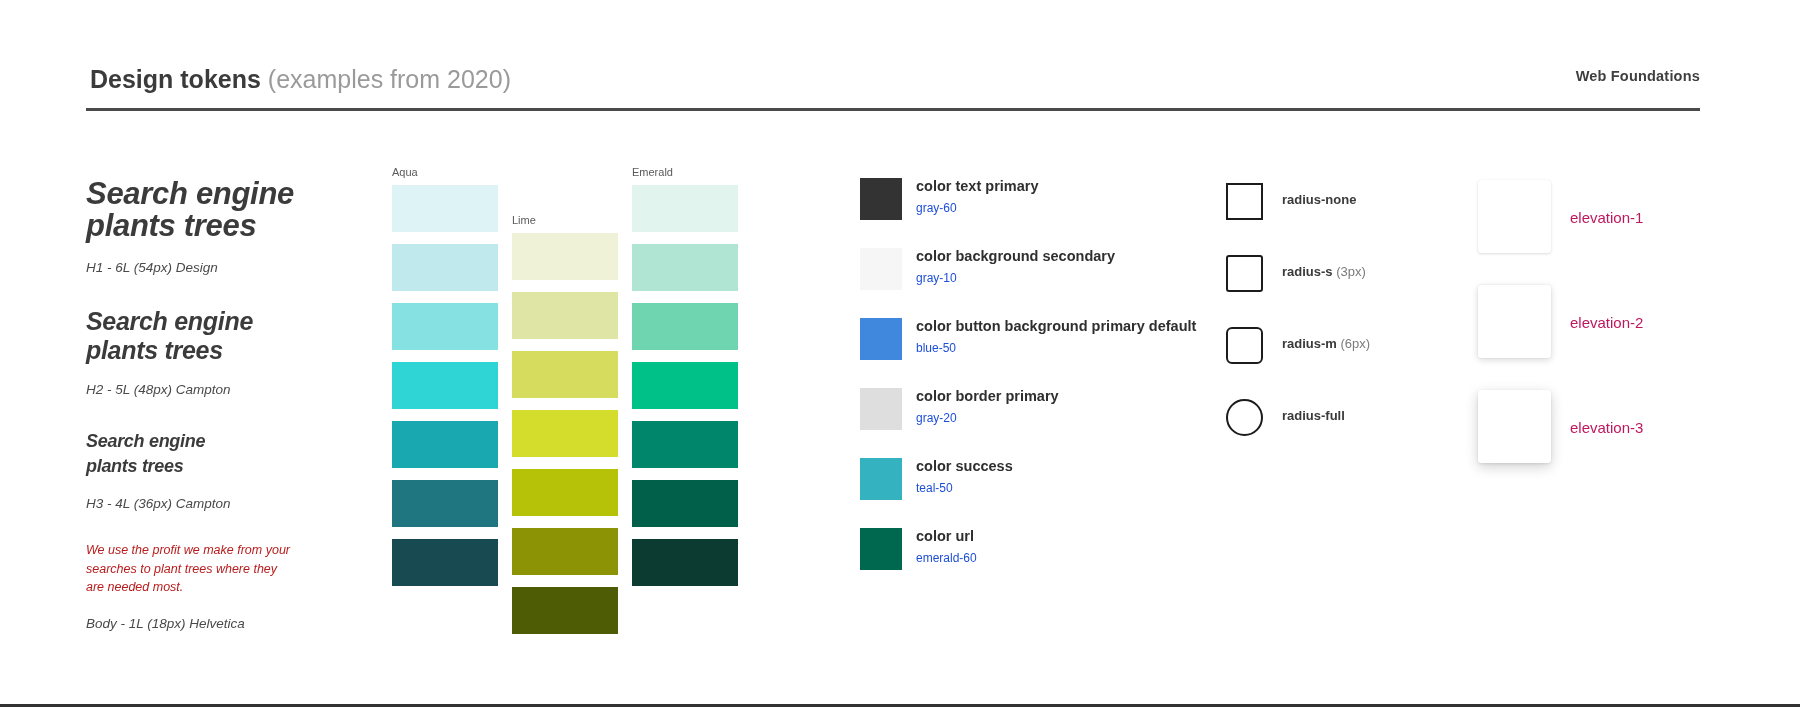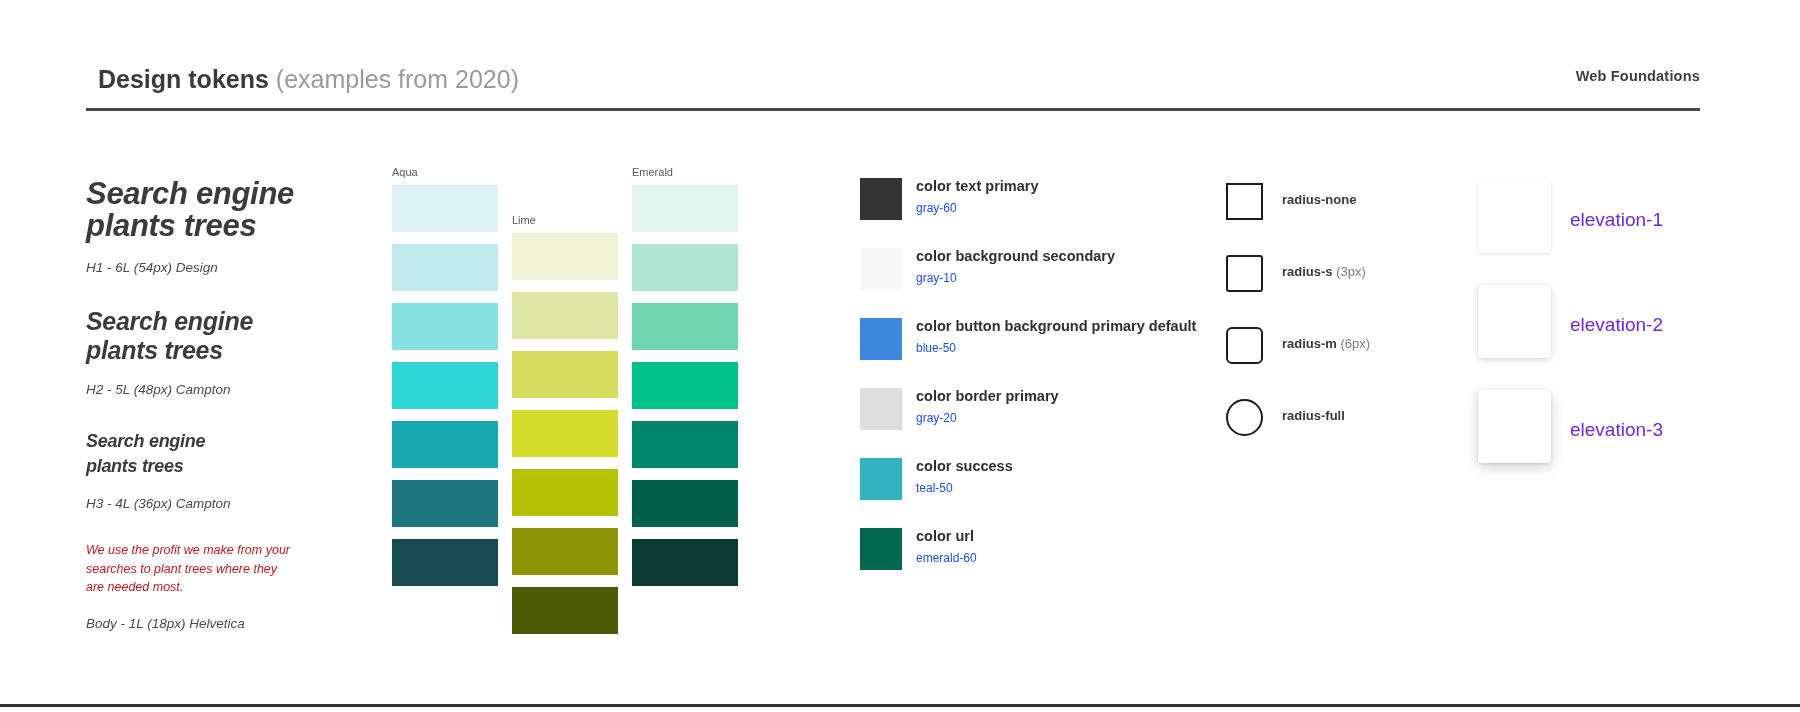--- a/index.html
+++ b/index.html
@@ -11,21 +11,21 @@
     overflow: hidden;
   }
 
   .page { position: relative; width: 1800px; height: 712px; background:#fff; }
 
   
   .header {
     position: absolute; left: 86px; top: 62px; width: 1614px; height: 52px;
   }
   .header-title {
-    position: absolute; left: 12px; top: 0;
+    position: absolute; left: 4px; top: 0;
     font-size: 25px; line-height: 34px; white-space: nowrap;
   }
   .header-title .strong { font-weight: 700; color: #3b3b3b; }
   .header-title .light  { font-weight: 400; color: #9a9a9a; }
   .header-right {
     position: absolute; right: 0; top: 6px;
     font-size: 14.5px; font-weight: 700; color: #3f3f3f;
     letter-spacing: .2px; white-space: nowrap;
   }
   .header-rule {
@@ -92,21 +92,21 @@
   .elev-row { position: relative; height: 105px; }
   .elev-card {
     position: absolute; left: 0; top: 0; width: 73px; height: 73px;
     background: #ffffff; border-radius: 3px;
   }
   .elev-1 { box-shadow: 0 1px 3px rgba(0,0,0,.13), 0 0 1px rgba(0,0,0,.10); }
   .elev-2 { box-shadow: 0 2px 7px rgba(0,0,0,.15), 0 0 2px rgba(0,0,0,.10); }
   .elev-3 { box-shadow: 0 4px 13px rgba(0,0,0,.18), 0 1px 3px rgba(0,0,0,.10); }
   .elev-label {
     position: absolute; left: 92px; top: 29px;
-    font-size: 19px; color: #6d28d9; white-space: nowrap;
+    font-size: 15px; color: #be185d; white-space: nowrap;
   }
 </style>
 </head>
 <body>
 
 <div class="page">
 
   <div class="header">
     <div class="header-title">
       <span class="strong">Design tokens</span>

